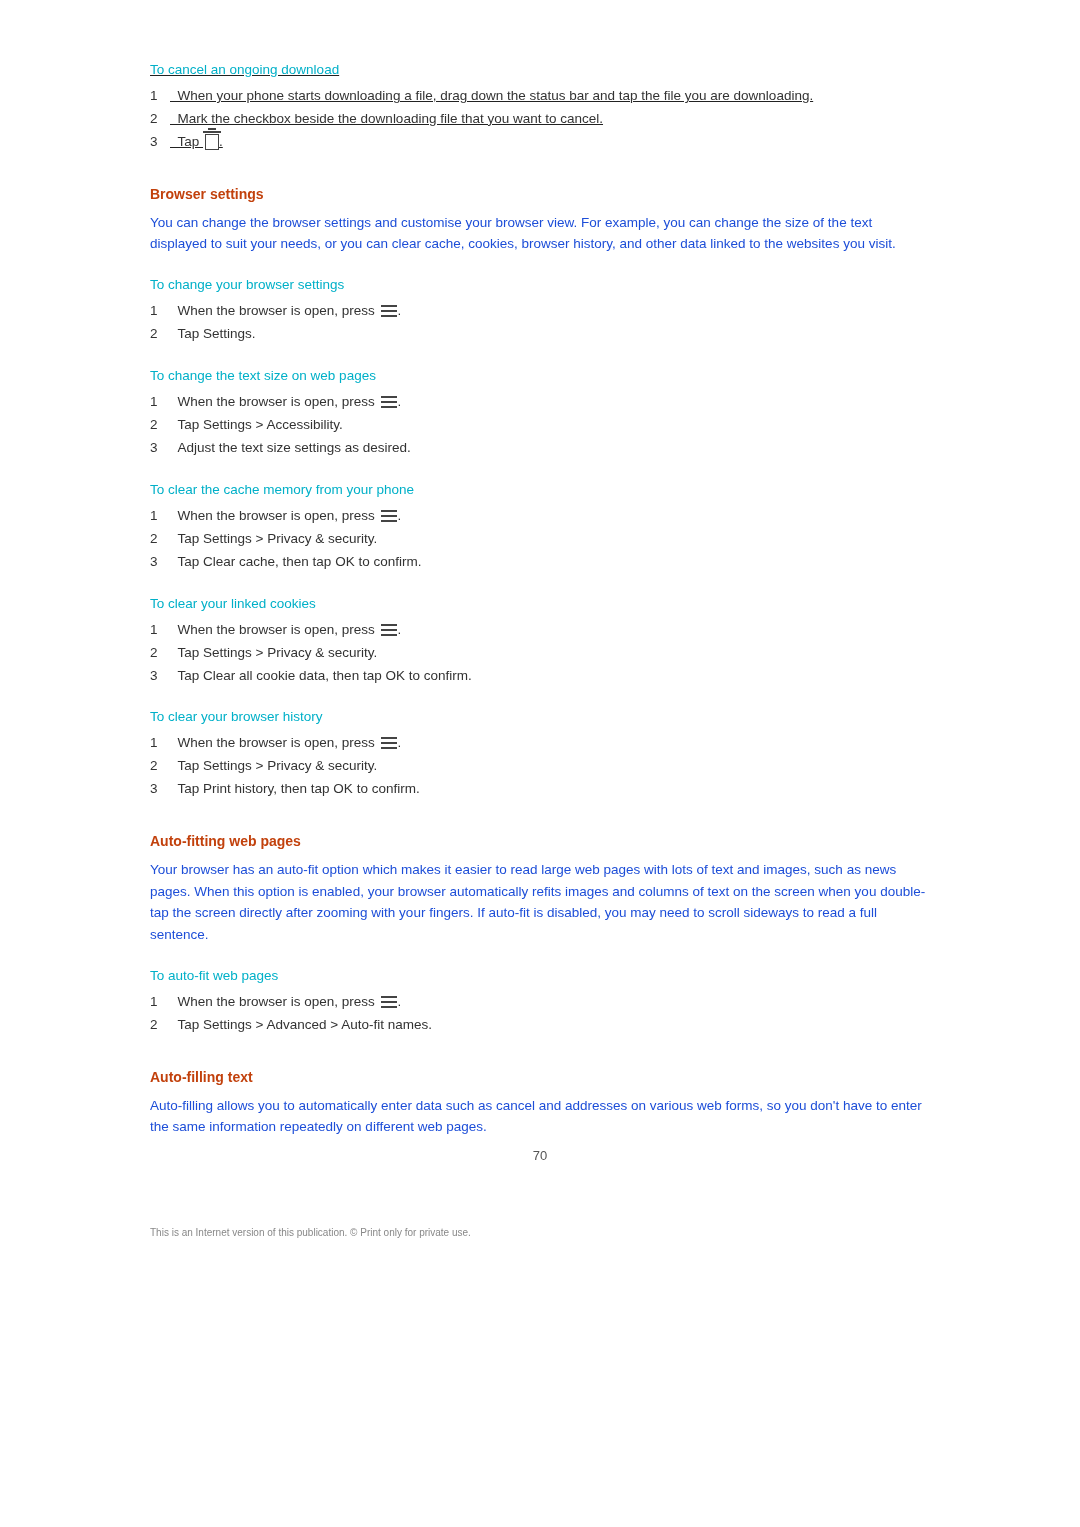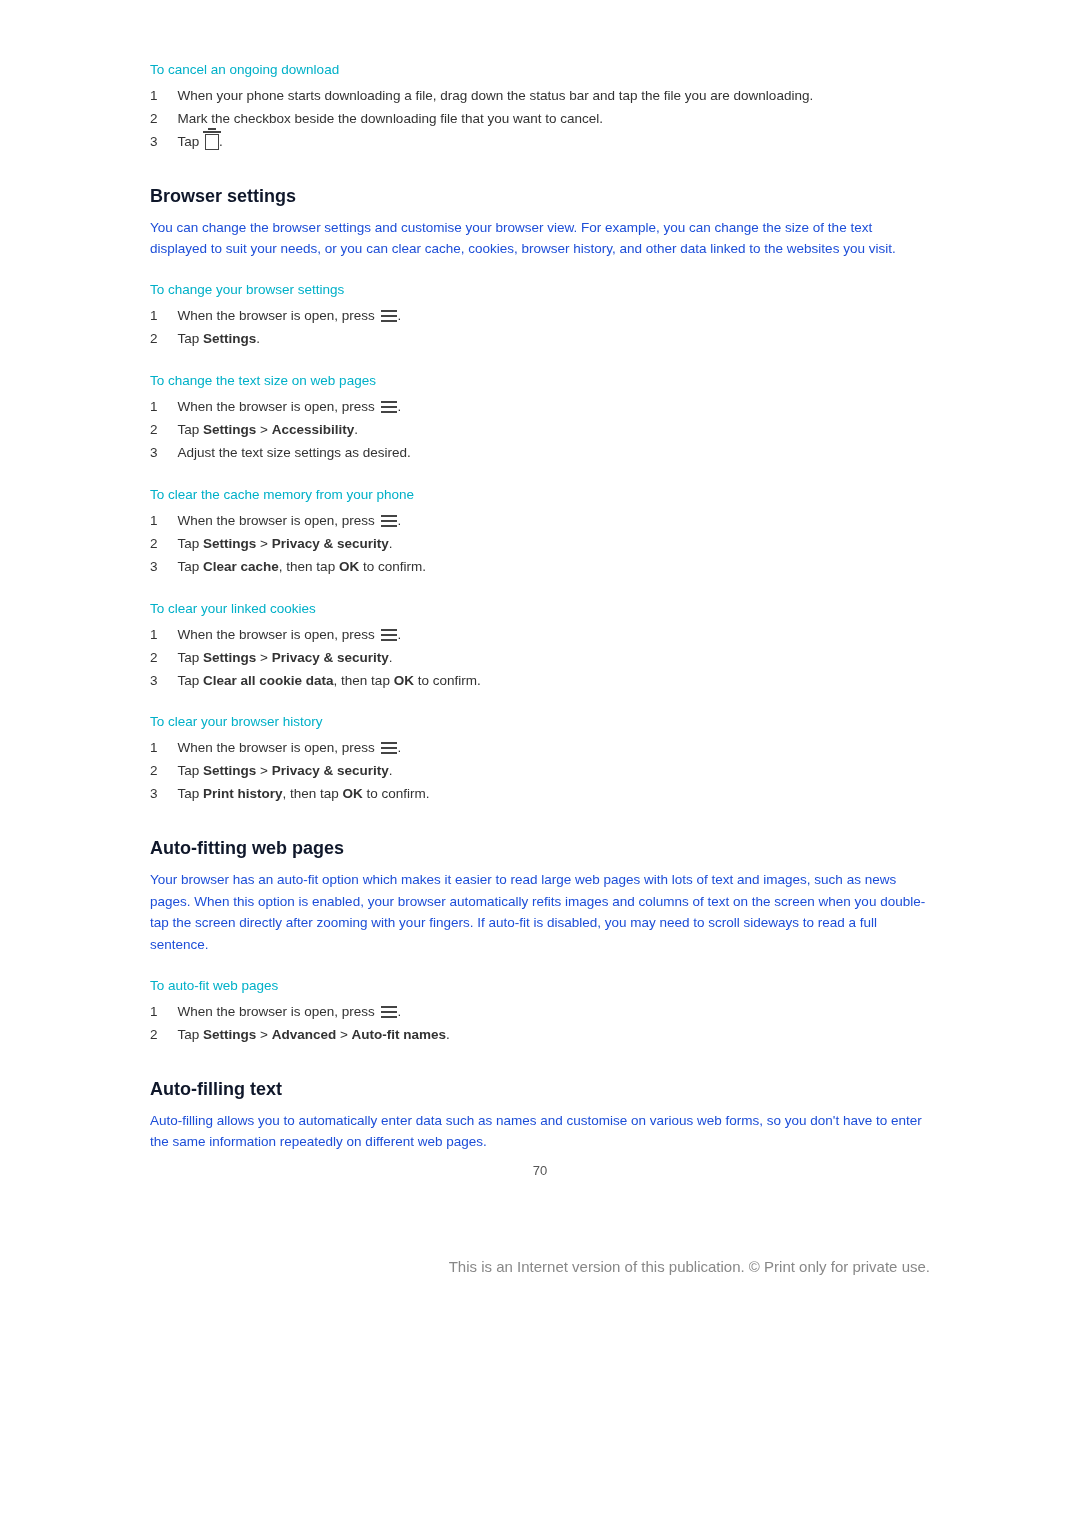--- a/index.html
+++ b/index.html
@@ -11,23 +11,23 @@
       width: 1080px;
       min-height: 1527px;
       position: relative;
     }
     .page {
       width: 780px;
       margin: 0 auto;
       padding: 40px 0 60px 0;
     }
     .section-heading {
-      font-size: 18px;
+      font-size: 14px;
       font-weight: bold;
-      color: #0f172a;
+      color: #c2410c;
       margin-bottom: 10px;
       margin-top: 30px;
     }
     .subsection-title {
       color: #00b0c8;
       font-size: 13.5px;
       font-weight: normal;
       margin-top: 22px;
       margin-bottom: 8px;
     }
@@ -48,21 +48,21 @@
       line-height: 1.7;
       padding-left: 20px;
       position: relative;
     }
     ol.steps li .step-num {
       position: absolute;
       left: 0;
       top: 0;
     }
     b, strong {
-      font-weight: bold;
+      font-weight: normal;
       margin-top: 20px;
     }
     .menu-icon {
       display: inline-block;
       vertical-align: middle;
       margin-left: 2px;
       margin-right: 1px;
     }
     .menu-icon svg {
       display: inline-block;
@@ -94,34 +94,35 @@
       height: 2px;
       background: #444;
       position: absolute;
       top: -7px;
       left: 2px;
     }
     .divider-section {
       margin-top: 10px;
     }
     .page-footer {
-      text-align: right;
-      font-size: 15px;
+      text-align: left;
+      font-size: 10px;
       color: #888;
-      margin-top: 80px;
+      margin-top: 64px;
     }
     .page-num {
       text-align: center;
       font-size: 13px;
       color: #555;
       margin-bottom: 10px;
       margin-top: 10px;
     }
     .top-section {
       margin-bottom: 12px;
+      text-decoration: underline;
     }
   </style>
 </head>
 <body>
 
 <div class="page">
 
   <div class="top-section divider-section">
     <div class="subsection-title">To cancel an ongoing download</div>
     <ol class="steps">
@@ -295,18 +296,18 @@
         <li>
           <span class="step-num">2</span>
           <span>&nbsp;&nbsp;Tap <strong>Settings</strong> &gt; <strong>Advanced</strong> &gt; <strong>Auto-fit names</strong>.</span>
         </li>
       </ol>
     </div>
   </div>
 
   <div style="margin-top: 32px;">
     <div class="section-heading">Auto-filling text</div>
-    <p class="body-text">Auto-filling allows you to automatically enter data such as names and customise on various web forms, so you don't have to enter the same information repeatedly on different web pages.</p>
+    <p class="body-text">Auto-filling allows you to automatically enter data such as cancel and addresses on various web forms, so you don't have to enter the same information repeatedly on different web pages.</p>
   </div>
 
   <div class="page-num">70</div>
   <div class="page-footer">This is an Internet version of this publication. © Print only for private use.</div>
 </div>
 
 </body></html>

